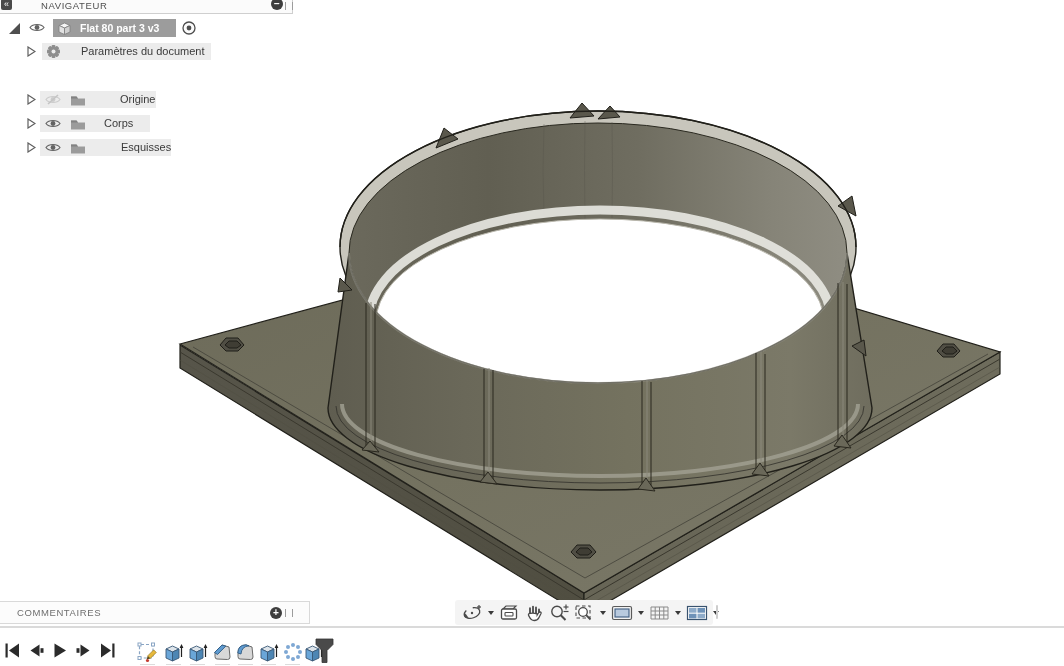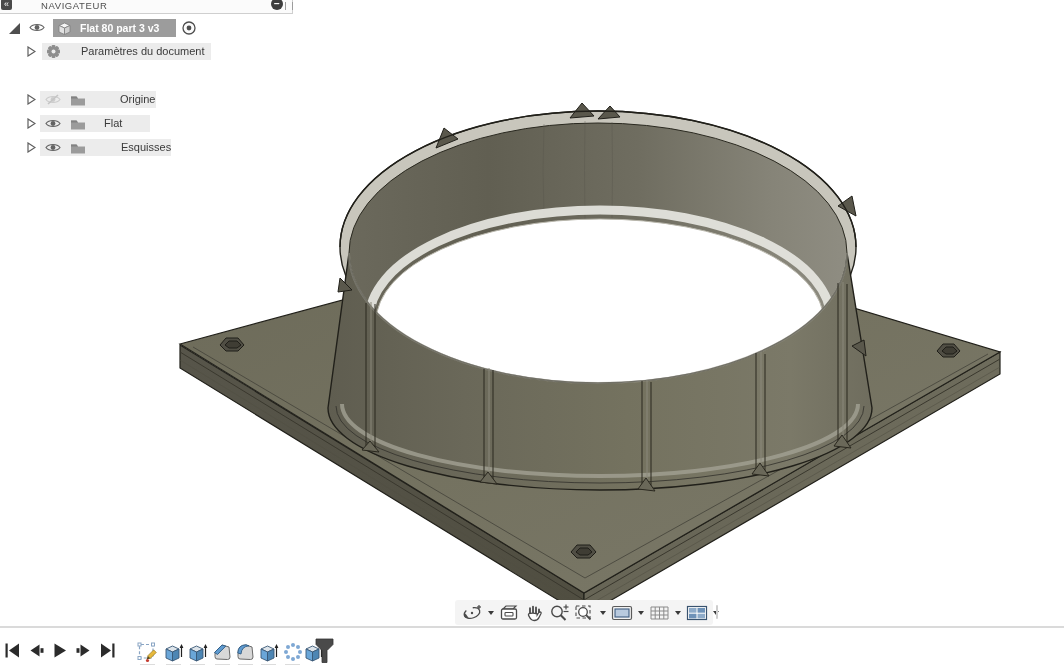--- a/index.html
+++ b/index.html
@@ -234,39 +234,44 @@
       <polygon points="1,1 8,5.5 1,10" fill="none" stroke="#5f5f5f" stroke-width="1.2"></polygon>
     </svg>
     <svg class="abs" style="left:45px;top:3px;" width="16" height="11">
       <path d="M1,5.5 C4,1.5 12,1.5 15,5.5 C12,9.5 4,9.5 1,5.5 Z" fill="none" stroke="#636363" stroke-width="1.2"></path>
       <circle cx="8" cy="5.5" r="2.4" fill="#636363"></circle>
     </svg>
     <svg class="abs" style="left:70px;top:2px;" width="16" height="13">
       <path d="M1,3.5 h5.5 l1.5,2 h7 v7 h-14 z" fill="#9b9b9b"></path>
       <path d="M1,3.5 h5.5 l1.5,2 h-7 z" fill="#828282"></path>
     </svg>
-    <span class="tree-label" style="left:104px;">Flat</span>
+    <span class="tree-label" style="left:104px;">Corps</span>
   </div>
 
   <div class="abs tree-row" style="left:0;top:139px;width:220px;">
     <div class="row-bg" style="left:40px;width:131px;"></div>
     <svg class="abs" style="left:27px;top:3px;" width="9" height="11">
       <polygon points="1,1 8,5.5 1,10" fill="none" stroke="#5f5f5f" stroke-width="1.2"></polygon>
     </svg>
     <svg class="abs" style="left:45px;top:3px;" width="16" height="11">
       <path d="M1,5.5 C4,1.5 12,1.5 15,5.5 C12,9.5 4,9.5 1,5.5 Z" fill="none" stroke="#636363" stroke-width="1.2"></path>
       <circle cx="8" cy="5.5" r="2.4" fill="#636363"></circle>
     </svg>
     <svg class="abs" style="left:70px;top:2px;" width="16" height="13">
       <path d="M1,3.5 h5.5 l1.5,2 h7 v7 h-14 z" fill="#9b9b9b"></path>
       <path d="M1,3.5 h5.5 l1.5,2 h-7 z" fill="#828282"></path>
     </svg>
     <span class="tree-label" style="left:104px;margin-left:17px;">Esquisses</span>
   </div>
 
+  <div class="abs comments">
+    <div class="abs comments-title">COMMENTAIRES</div>
+    <div class="abs circ-icon" style="left:270px;top:5px;">+</div>
+    <div class="abs grip" style="left:285px;top:7px;"></div>
+  </div>
 
   <div class="abs divider"></div>
 
   <div class="abs dock">
     <span class="tool">
       <svg width="22" height="20" viewBox="0 0 22 20">
         <ellipse cx="11" cy="10" rx="8" ry="5" fill="none" stroke="#4a4a4a" stroke-width="1.3" transform="rotate(-18 11 10)" stroke-dasharray="26 7"></ellipse>
         <polygon points="3,13.5 8,15.5 4.5,10.5" fill="#4a4a4a"></polygon>
         <circle cx="11" cy="10" r="1.2" fill="#4a4a4a"></circle>
         <line x1="16" y1="4" x2="20" y2="4" stroke="#4a4a4a" stroke-width="1.2"></line>

